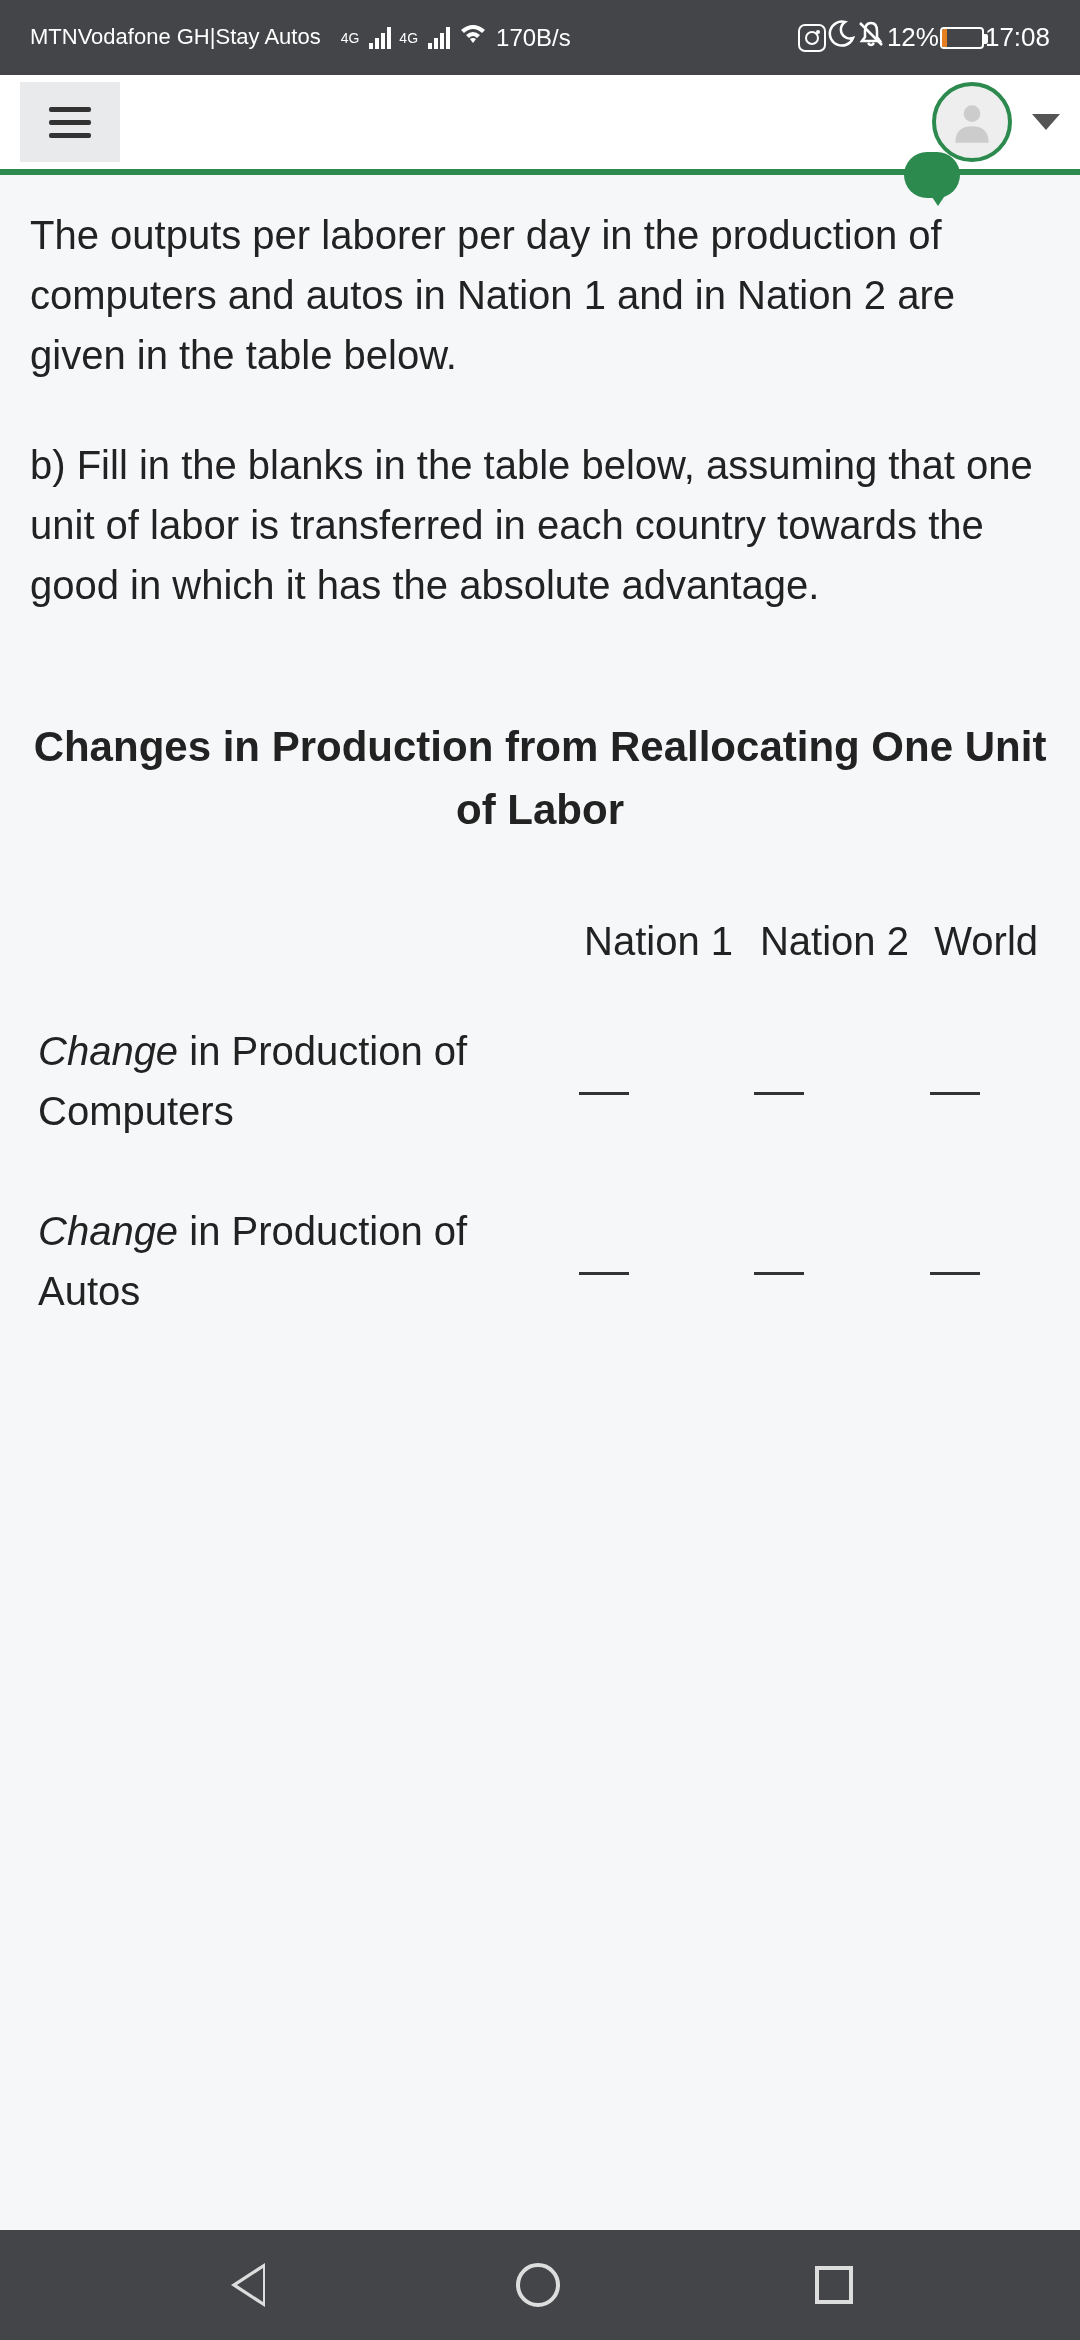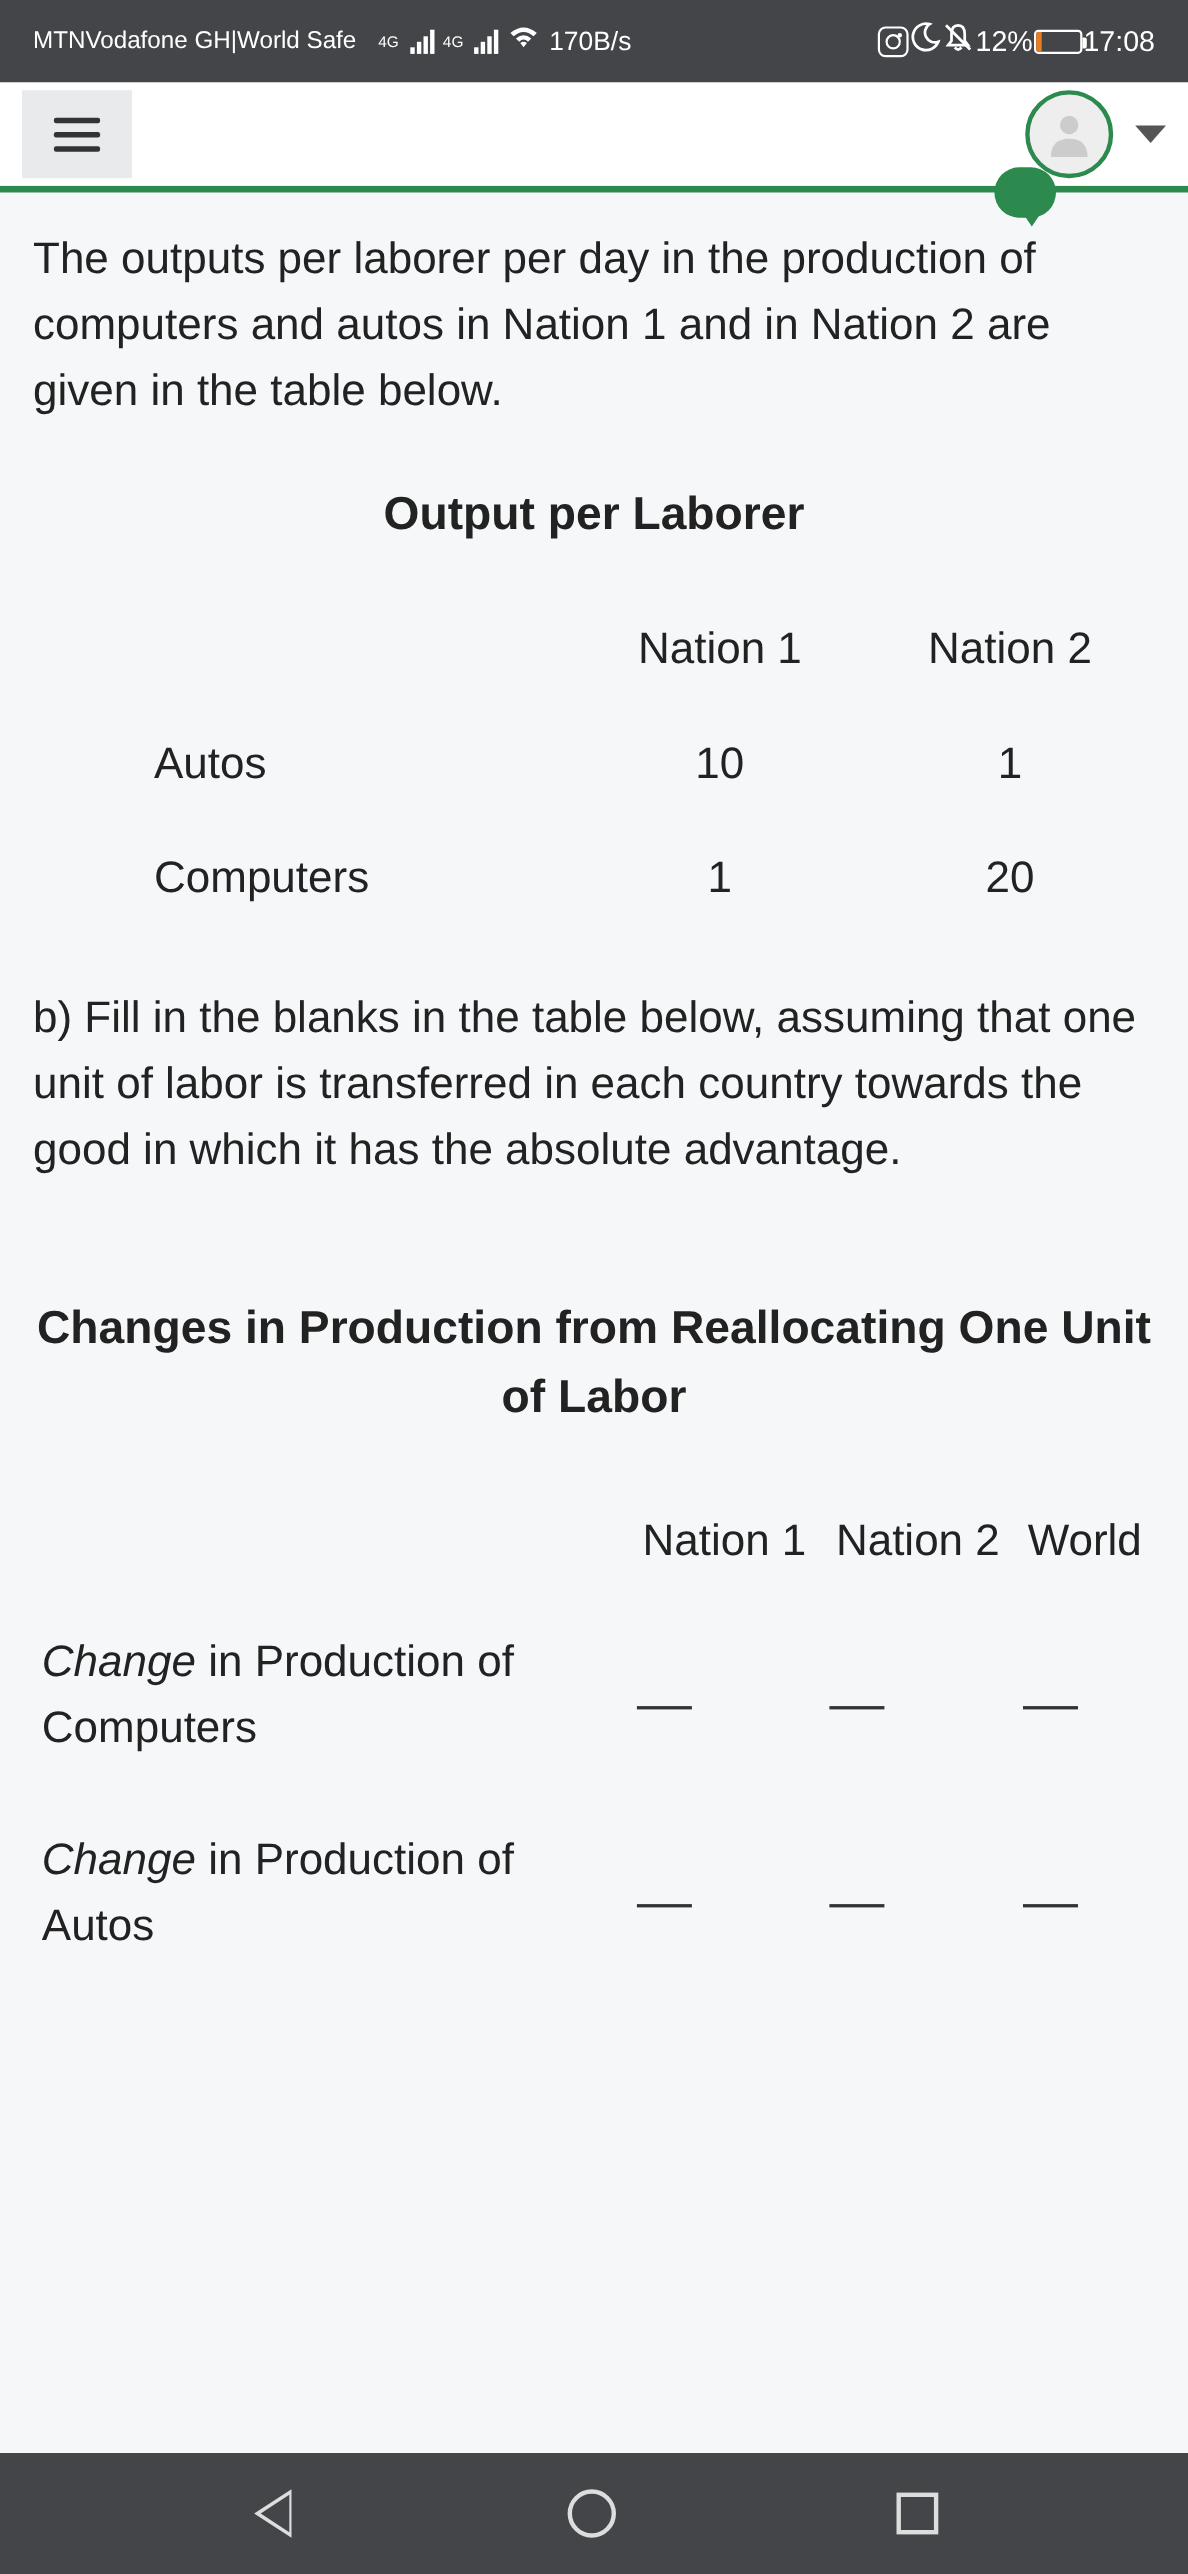--- a/index.html
+++ b/index.html
@@ -216,21 +216,21 @@
       width: 38px; height: 38px;
       border: 4px solid #ddd;
     }
   </style>
 </head>
 <body>
 
 <div class="status-bar">
   <div class="status-left">
     <span>MTN</span>
-    <span>Vodafone GH|World Safe</span>
+    <span>Vodafone GH|Stay Autos</span>
   </div>
   <div class="status-mid">
     <span class="sig-label">4G</span>
     <span class="sig-bars">
         <span></span>
         <span></span>
         <span></span>
         <span></span>
       </span>
     <span class="sig-label">4G</span>
@@ -282,42 +282,20 @@
           <path d="M4 22 Q4 14 12 14 Q20 14 20 22 Z"></path>
         </svg>
     </div>
     <div class="dropdown-caret"></div>
   </div>
 </div>
 
 <div class="content">
   <p class="intro-text">The outputs per laborer per day in the production of computers and autos in Nation 1 and in Nation 2 are given in the table below.</p>
 
-  <div class="table-section">
-    <div class="table-title">Output per Laborer</div>
-    <table class="data-table">
-      <tbody>
-          <tr>
-        <th></th>
-        <th>Nation 1</th>
-        <th>Nation 2</th>
-      </tr>
-      <tr>
-        <td>Autos</td>
-        <td>10</td>
-        <td>1</td>
-      </tr>
-      <tr>
-        <td>Computers</td>
-        <td>1</td>
-        <td>20</td>
-      </tr>
-    </tbody>
-      </table>
-  </div>
 
   <p class="question">b) Fill in the blanks in the table below, assuming that one unit of labor is transferred in each country towards the good in which it has the absolute advantage.</p>
 
   <div class="title2">Changes in Production from Reallocating One Unit of Labor</div>
   <table class="realloc">
     <tbody>
         <tr>
       <th></th>
       <th>Nation 1</th>
       <th>Nation 2</th>

